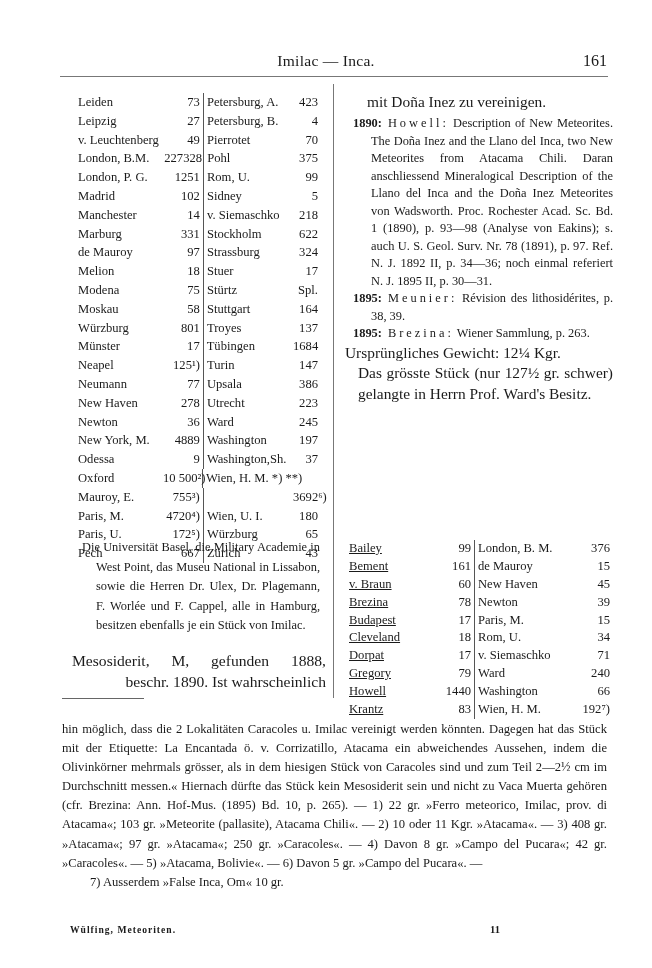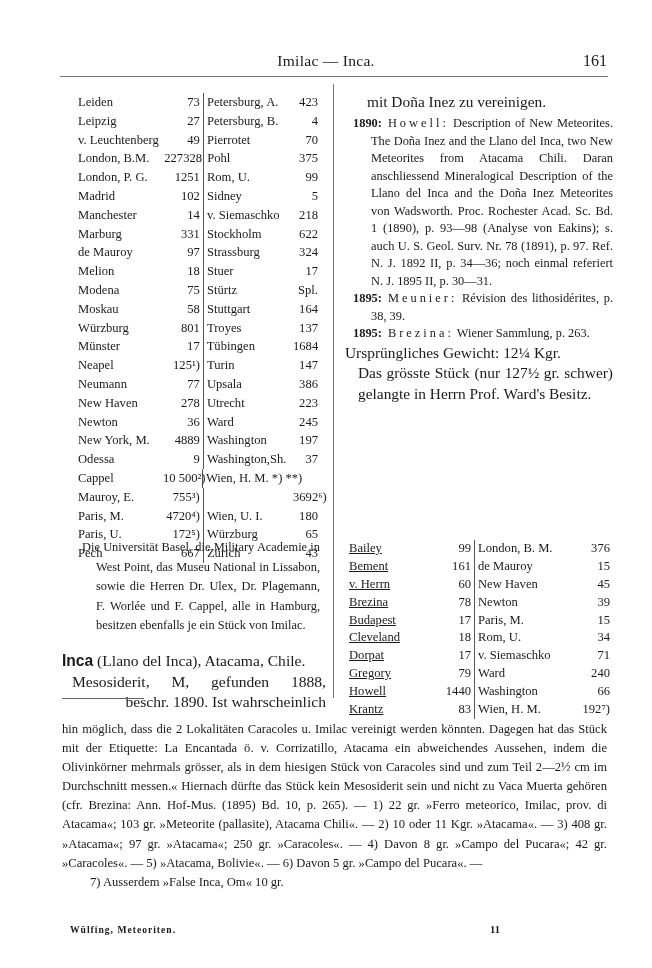--- a/index.html
+++ b/index.html
@@ -171,21 +171,21 @@
       <span class="c3">Washington</span>
       <span class="c4">197</span>
     </div>
     <div class="trow">
       <span class="c1">Odessa</span>
       <span class="c2">9</span>
       <span class="c3">Washington,Sh.</span>
       <span class="c4">37</span>
     </div>
     <div class="trow">
-      <span class="c1">Cappel</span>
+      <span class="c1">Oxford</span>
       <span class="c2">10 500²)</span>
       <span class="c3">Wien, H. M. *) **)</span>
       <span class="c4"></span>
     </div>
     <div class="trow">
       <span class="c1">Mauroy, E.</span>
       <span class="c2">755³)</span>
       <span class="c3"></span>
       <span class="c4">3692⁶)</span>
     </div>
@@ -207,21 +207,20 @@
       <span class="c3">Zürich</span>
       <span class="c4">43</span>
     </div>
   </div>
 
 <div class="abs lnote">
   <div class="first">Die Universität Basel, die Military Academie in West Point, das Museu National in Lissabon, sowie die Herren Dr. Ulex, Dr. Plagemann, F. Worlée und F. Cappel, alle in Hamburg, besitzen ebenfalls je ein Stück von Imilac.</div>
 </div>
 
 <div class="abs inca-head">
-  <div><span class="b">Inca</span><span> (Llano del Inca), Atacama, Chile.</span></div>
   <div class="ind">Mesosiderit, M, gefunden 1888,</div>
   <div class="ind2">beschr. 1890. Ist wahrscheinlich</div>
 </div>
 
 <div class="abs col-div"></div>
 
 <div class="abs rcol">
   <div class="rlead">mit Doña Inez zu vereinigen.</div>
   <div id="refs">
       <div class="ref"><span class="yr">1890:</span><span class="sp" style="margin-left: 6px;">Howell:</span><span> Description of New Meteorites. The Doña Inez and the Llano del Inca, two New Meteorites from Atacama Chili. Daran anschliessend Mineralogical Description of the Llano del Inca and the Doña Inez Meteorites von Wadsworth. Proc. Rochester Acad. Sc. Bd. 1 (1890), p. 93—98 (Analyse von Eakins); s. auch U. S. Geol. Surv. Nr. 78 (1891), p. 97. Ref. N. J. 1892 II, p. 34—36; noch einmal referiert N. J. 1895 II, p. 30—31.</span></div>
@@ -239,21 +238,21 @@
       <span class="c3">London, B. M.</span>
       <span class="c4">376</span>
     </div>
     <div class="trow">
       <span class="c1">Bement</span>
       <span class="c2">161</span>
       <span class="c3">de Mauroy</span>
       <span class="c4">15</span>
     </div>
     <div class="trow">
-      <span class="c1">v. Herrn</span>
+      <span class="c1">v. Braun</span>
       <span class="c2">60</span>
       <span class="c3">New Haven</span>
       <span class="c4">45</span>
     </div>
     <div class="trow">
       <span class="c1">Brezina</span>
       <span class="c2">78</span>
       <span class="c3">Newton</span>
       <span class="c4">39</span>
     </div>

